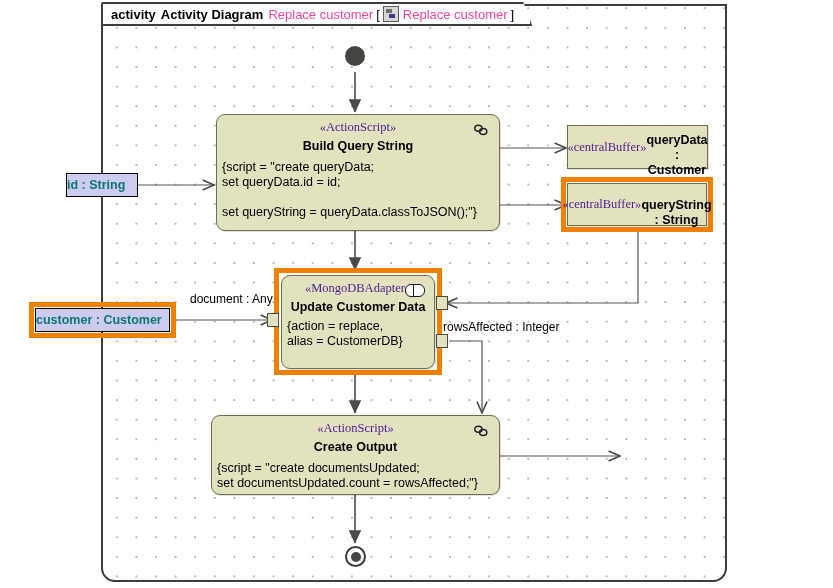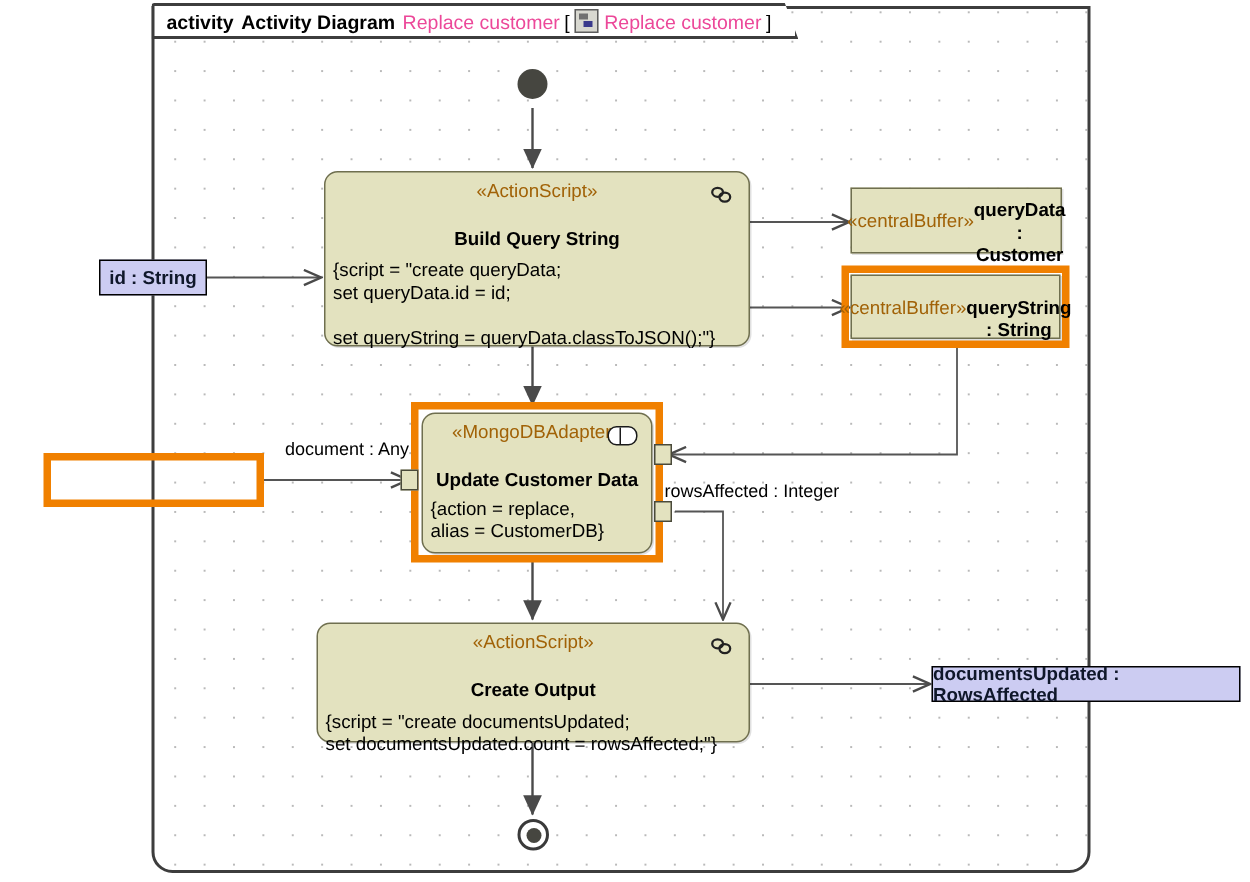--- a/index.html
+++ b/index.html
@@ -96,33 +96,33 @@
   }
 
   
   .action {
     background: #e3e2bf;
     border: 1px solid #6f6f4f;
     border-radius: 9px;
     box-shadow: 1px 1px 0 rgba(0,0,0,0.12);
   }
   .stereo {
-    color: #a16207;
+    color: #4c1d95;
     font-size: 12.5px;
     text-align: center;
     margin-top: 5px;
-    font-family: Liberation Sans, sans-serif;
+    font-family: Liberation Serif, serif;
   }
   .nodename {
     color: #000000;
     font-size: 12.5px;
     font-weight: bold;
     text-align: center;
     line-height: 15px;
-    margin-top: 18px;
+    margin-top: 4px;
   }
   .body-text {
     color: #000000;
     font-size: 12.5px;
     line-height: 15px;
     margin-top: 6px;
     padding-left: 5px;
     white-space: pre-wrap;
   }
 
@@ -138,22 +138,21 @@
   }
   .buffer .stereo { margin-top: 0; }
   .buffer .nodename { margin-top: 17px; }
 
   
   .param {
     background: #ccccf2;
     border: 1px solid #000000;
     display: flex;
     align-items: center;
-    justify-content: center;
-    color: #0f172a;
+    color: #0f766e;
     font-size: 12.5px;
     font-weight: bold;
   }
 
   
   .hl {
     position: absolute;
     border: 5px solid #f08000;
     box-sizing: border-box;
     background: transparent;
@@ -307,20 +306,23 @@
   <div class="node buffer" style="left:567px; top:183px; width:140px; height:43px;">
     <div class="stereo">«centralBuffer»</div>
     <div class="nodename">queryString : String</div>
   </div>
 
   <div class="node param" style="left:66px; top:173px; width:72px; height:24px;">
     <span>id : String</span>
   </div>
 
   <div class="hl" style="left:29px; top:302px; width:147px; height:36px;"></div>
+  <div class="node param" style="left:35px; top:308px; width:135px; height:24px;">
+    <span>customer : Customer</span>
+  </div>
 
   <div class="hl" style="left:274px; top:268px; width:168px; height:107px;"></div>
 
   <div class="pin" style="left:267px; top:313px; width:12px; height:14px;"></div>
   <div class="pin" style="left:436px; top:296px; width:12px; height:14px;"></div>
   <div class="pin" style="left:436px; top:334px; width:12px; height:14px;"></div>
 
   <div class="node action" style="left:281px; top:275px; width:154px; height:94px;">
     <div class="stereo">«MongoDBAdapter»</div>
     <div class="nodename">Update Customer Data</div>
@@ -333,22 +335,19 @@
     <div class="stereo">«ActionScript»</div>
     <div class="nodename">Create Output</div>
     <div class="body-text">{script = "create documentsUpdated;
 set documentsUpdated.count = rowsAffected;"}</div>
     <svg class="icon-script" style="right:10px; top:8px;" viewBox="0 0 16 14">
       <ellipse cx="5.4" cy="5.2" rx="3.6" ry="3.0" fill="none" stroke="#222" stroke-width="1.5"></ellipse>
       <ellipse cx="10.2" cy="8.4" rx="3.6" ry="3.0" fill="none" stroke="#222" stroke-width="1.5"></ellipse>
     </svg>
   </div>
 
-  <div class="node param" style="left:621px; top:444px; width:206px; height:24px;">
-    <span>documentsUpdated : RowsAffected</span>
-  </div>
 
   <div class="final-node" style="left:345px; top:546px;"></div>
 
   <div class="edge-label" style="left:190px; top:292px;">document : Any</div>
   <div class="edge-label" style="left:443px; top:320px;">rowsAffected : Integer</div>
 
 </div>
 
 </body></html>

